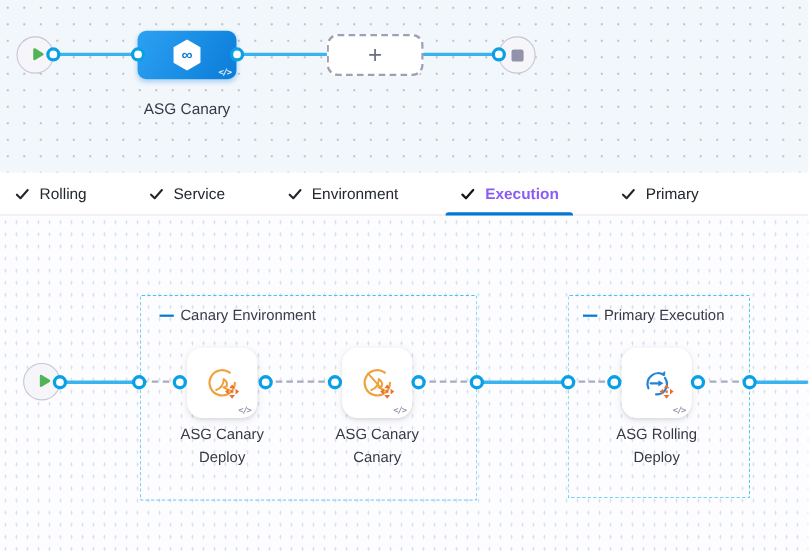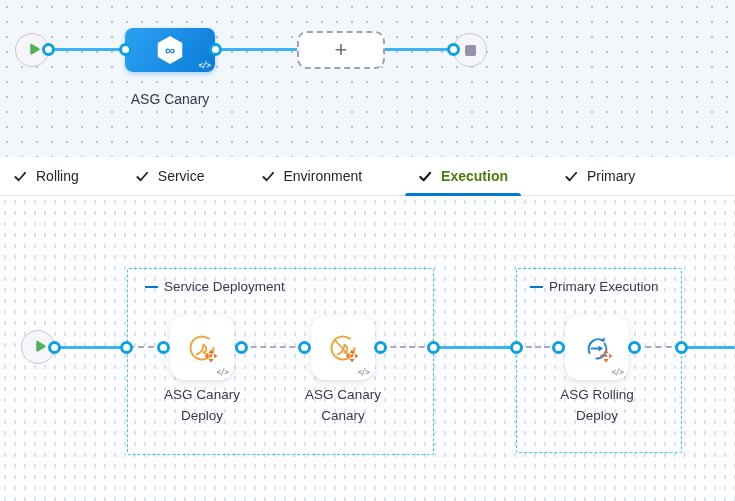--- a/index.html
+++ b/index.html
@@ -14,21 +14,21 @@
   .canvas-bottom{position:absolute;left:0;top:196px;width:735px;height:305px;
     background-color:#fdfdff;
     background-image:radial-gradient(ellipse 1px 2.2px at 5px 6px,#d3e4ef 85%,transparent 100%);
     background-size:10px 11px;}
 
   
   .tabbar{position:absolute;left:0;top:157px;width:735px;height:39px;background:#fff;
     border-bottom:1px solid #e6e6ee;box-sizing:border-box;display:flex;align-items:stretch;gap:30px;z-index:4;}
   .tab{position:relative;display:flex;align-items:center;gap:8px;padding:0 13px;
     font-size:14px;color:#22272d;cursor:pointer;white-space:nowrap;}
-  .tab.active{font-weight:700;color:#4d7c0f;}
+  .tab.active{font-weight:700;color:#8b5cf6;}
   .tab.active::after{content:"";position:absolute;left:0;right:0;bottom:-1px;height:3px;
     background:#0278d5;border-radius:3px 3px 0 0;}
   .tab svg{flex:0 0 auto;}
 
   
   .hline{position:absolute;height:3px;background:#3ab4f1;border-radius:2px;z-index:2;}
   .dline{position:absolute;height:0;border-top:2px dashed #a9abbe;z-index:2;}
   .port{position:absolute;width:13px;height:13px;border-radius:50%;background:#fff;
     border:3px solid #0aa0e6;box-sizing:border-box;z-index:5;}
   .round-node{position:absolute;width:34px;height:34px;border-radius:50%;background:#f6f6fa;
@@ -129,21 +129,21 @@
         </svg>
       <span>Primary</span>
     </div>
   </div>
 
   <div class="canvas-bottom"></div>
 
   <div class="group" style="left:127px;top:268px;width:307px;height:187px;"></div>
   <div class="group-title" style="left:145px;top:279px;">
     <span class="gdash"></span>
-    <span>Service Deployment</span>
+    <span>Canary Environment</span>
   </div>
 
   <div class="group" style="left:516px;top:268px;width:166px;height:185px;"></div>
   <div class="group-title" style="left:530px;top:279px;">
     <span class="gdash"></span>
     <span>Primary Execution</span>
   </div>
 
   <div class="hline" style="left:55px;top:346px;width:73px;"></div>
   <div class="hline" style="left:434px;top:346px;width:83px;"></div>

